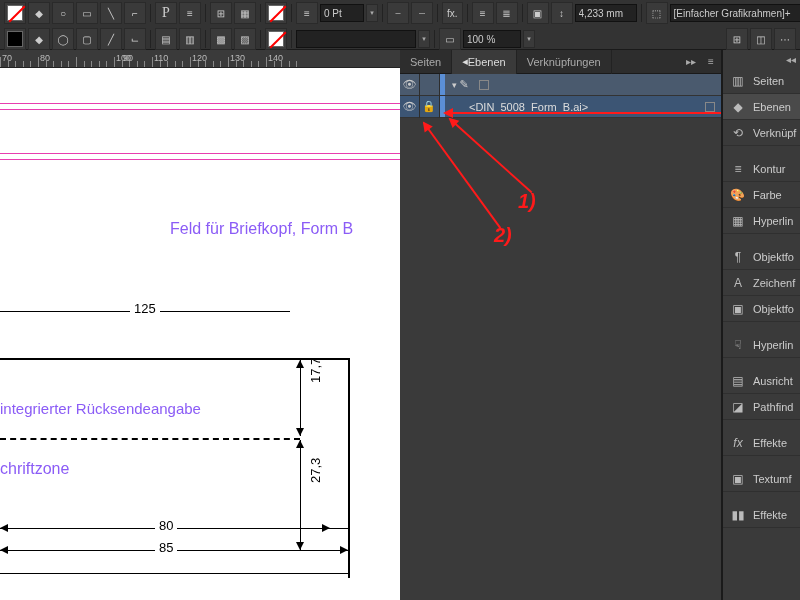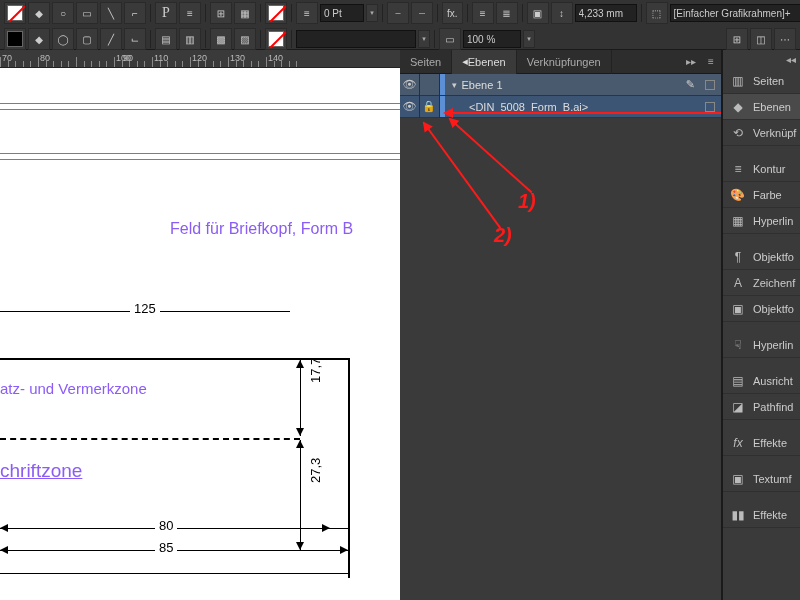--- a/index.html
+++ b/index.html
@@ -214,25 +214,25 @@
       <div class="guide-magenta g4"></div>
 
       <div class="doc-text" style="top:152px; left:170px;">Feld für Briefkopf, Form B</div>
 
       <div class="doc-line" style="top:243px; left:0; width:290px; height:1px;"></div>
       <div class="doc-dim-label" style="top:233px; left:130px; background:#fff; padding:0 4px;">125</div>
 
       <div class="doc-line" style="top:290px; left:0; width:350px; height:2px;"></div>
       <div class="doc-line" style="top:290px; left:348px; width:2px; height:220px;"></div>
 
-      <div class="doc-text" style="top:312px; left:0; font-size:15px;">atz- und Vermerkzone</div>
+      <div class="doc-text" style="top:332px; left:0; font-size:15px;">integrierter Rücksendeangabe</div>
 
       <div class="dashed-line" style="top:370px; width:300px;"></div>
 
-      <div class="doc-text" style="top:392px; left:0; font-size:19px;text-decoration:underline;">chriftzone</div>
+      <div class="doc-text" style="top:392px; left:0; font-size:16px;">chriftzone</div>
 
       <div class="dim-arrow-v" style="top:292px; left:300px; height:76px;"></div>
       <div class="doc-dim-label" style="top:315px; left:308px; transform:rotate(-90deg); transform-origin:left top;">17,7</div>
 
       <div class="dim-arrow-v" style="top:372px; left:300px; height:110px;"></div>
       <div class="doc-dim-label" style="top:415px; left:308px; transform:rotate(-90deg); transform-origin:left top;">27,3</div>
 
       <div class="doc-line" style="top:460px; left:0; width:350px; height:1px;"></div>
       <div class="dim-arrow-h" style="top:460px; left:0; width:330px;"></div>
       <div class="doc-dim-label" style="top:450px; left:155px; background:#fff; padding:0 4px;">80</div>
@@ -253,21 +253,20 @@
         <div class="panel-tab">Verknüpfungen</div>
         <div class="panel-tab-spacer"></div>
         <div class="panel-tab-icon">▸▸</div>
         <div class="panel-tab-icon">≡</div>
       </div>
       <div class="layer-row selected">
         <div class="layer-icon-cell">👁</div>
         <div class="layer-icon-cell"></div>
         <div class="layer-color-strip"></div>
         <span class="layer-disclosure">▾</span>
-        <span class="layer-name">Ebene 1</span>
         <span style="color:#ccc;font-size:11px;padding-right:4px;">✎</span>
         <div class="layer-square"></div>
       </div>
       <div class="layer-row sub selected">
         <div class="layer-icon-cell">👁</div>
         <div class="layer-icon-cell">🔒</div>
         <div class="layer-color-strip"></div>
         <span style="width:18px;"></span>
         <span class="layer-name">&lt;DIN_5008_Form_B.ai&gt;</span>
         <div class="layer-square"></div>

